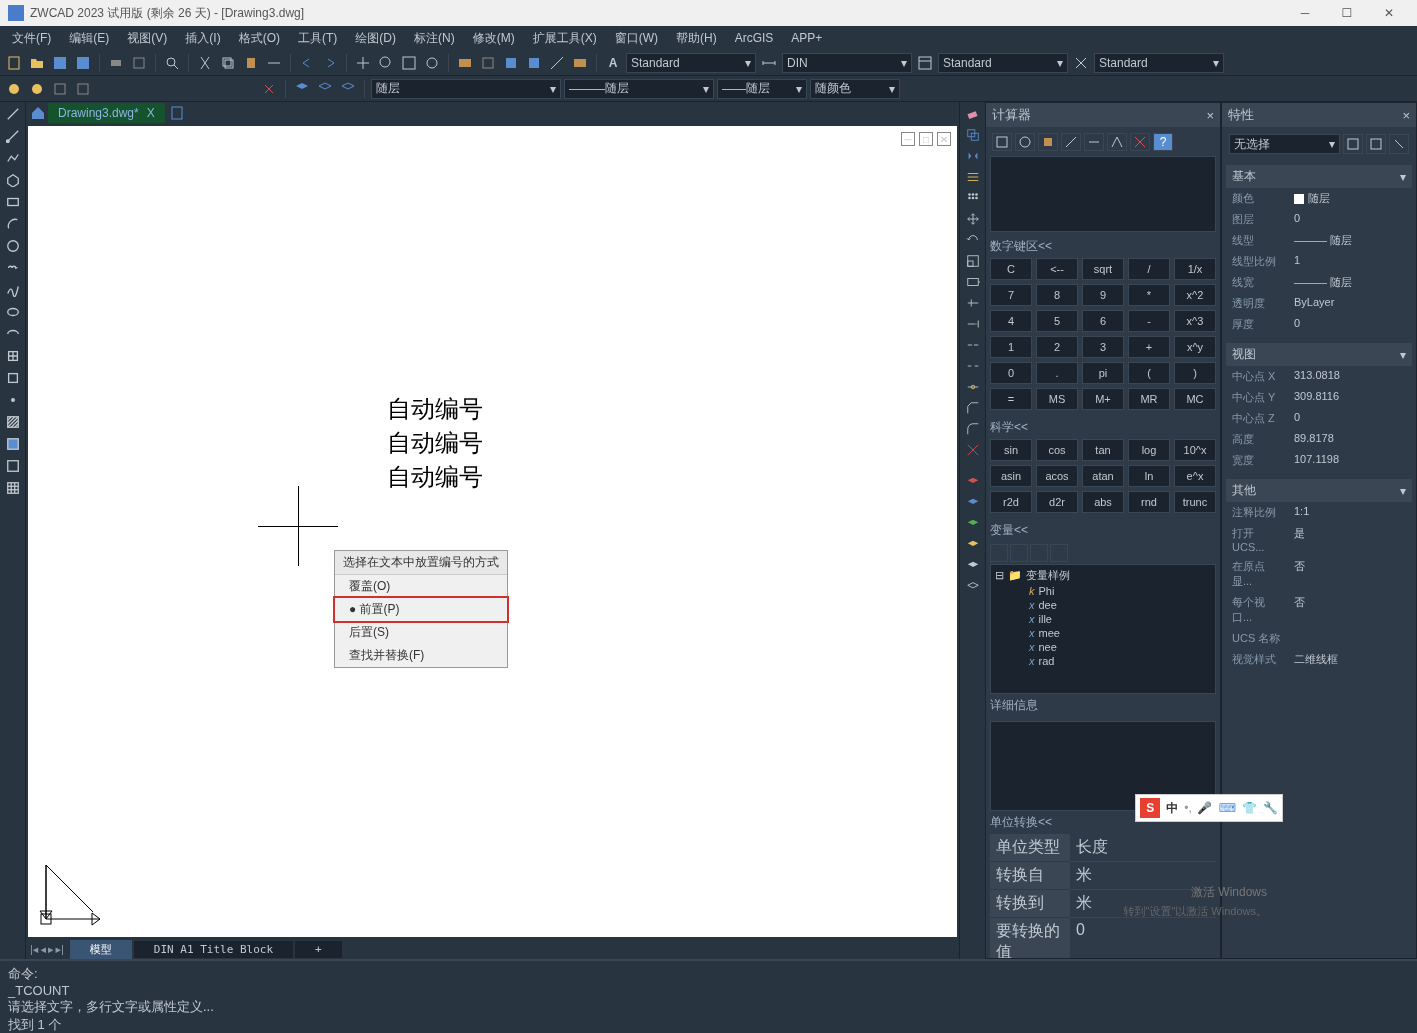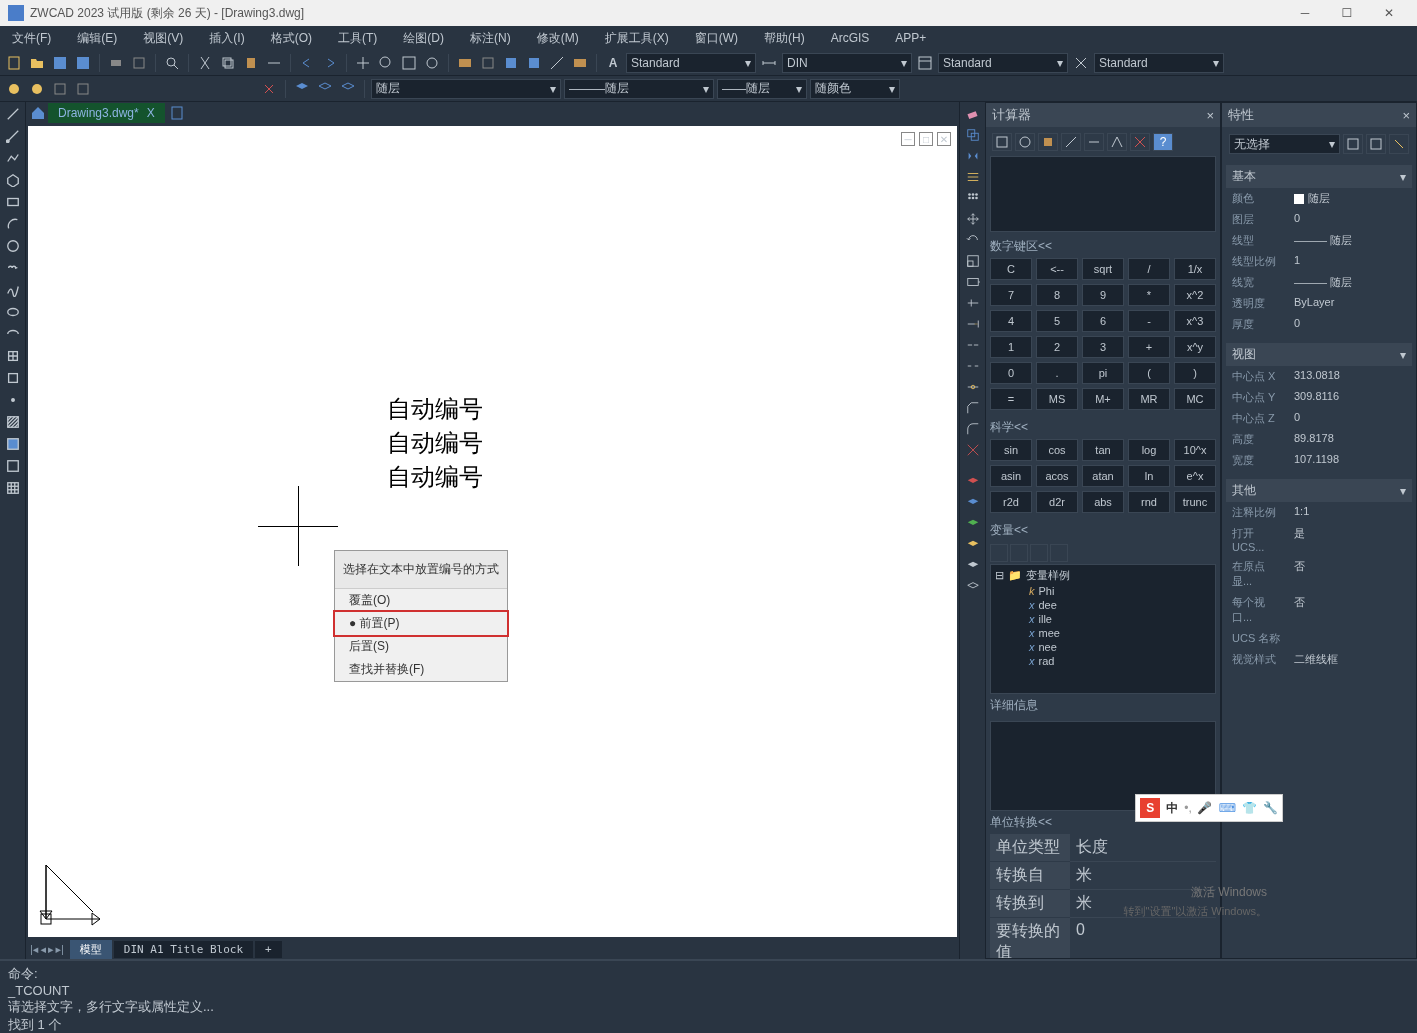--- a/index.html
+++ b/index.html
@@ -2,53 +2,53 @@
 <html><head>
 <meta charset="utf-8">
 <style>
 * { margin: 0; padding: 0; box-sizing: border-box; font-family: "Microsoft YaHei", sans-serif; }
 body { background: #293441; color: #c0c8d0; font-size: 12px; overflow: hidden; width: 1417px; height: 1033px; }
 .titlebar { background: #f0f0f0; color: #555; height: 26px; display: flex; align-items: center; padding: 0 8px; justify-content: space-between; }
 .titlebar-left { display: flex; align-items: center; gap: 6px; }
 .titlebar-icon { width: 16px; height: 16px; background: #4a7dc9; }
 .titlebar-controls { display: flex; gap: 2px; }
 .titlebar-btn { width: 40px; height: 24px; display: flex; align-items: center; justify-content: center; color: #555; }
-.menubar { background: #293441; height: 24px; display: flex; align-items: center; padding: 0 4px; gap: 10px; }
+.menubar { background: #293441; height: 24px; display: flex; align-items: center; padding: 0 4px; gap: 2px; }
 .menu-item { padding: 3px 8px; cursor: pointer; }
 .toolbar-row { background: #293441; height: 26px; display: flex; align-items: center; padding: 0 4px; gap: 3px; border-bottom: 1px solid #1a232e; }
 .tool-icon { width: 20px; height: 20px; display: flex; align-items: center; justify-content: center; cursor: pointer; }
 .tool-icon svg { width: 16px; height: 16px; }
 .sep { width: 1px; height: 18px; background: #3a4654; margin: 0 3px; }
 .combo { background: #1a232e; border: 1px solid #3a4654; height: 20px; padding: 1px 4px; display: flex; align-items: center; color: #c0c8d0; min-width: 80px; }
 .combo-wide { min-width: 130px; }
 .main-area { display: flex; height: 857px; }
 .left-toolbar { width: 26px; background: #293441; border-right: 1px solid #1a232e; display: flex; flex-direction: column; padding: 2px 0; gap: 2px; }
 .left-tool { width: 22px; height: 20px; margin: 0 2px; display: flex; align-items: center; justify-content: center; }
 .left-tool svg { width: 14px; height: 14px; stroke: #c0c8d0; fill: none; stroke-width: 1.5; }
 .drawing-area { flex: 1; background: #293441; display: flex; flex-direction: column; position: relative; }
 .doc-tabs { height: 22px; display: flex; align-items: center; background: #293441; padding-left: 2px; }
 .doc-tab { background: #14532d; color: #8db4e2; padding: 3px 10px; font-family: monospace; margin-right: 2px; display: flex; align-items: center; gap: 8px; }
 .doc-close { color: #8db4e2; cursor: pointer; }
 .canvas { flex: 1; background: #fff; position: relative; margin: 2px; }
 .canvas-controls { position: absolute; top: 6px; right: 6px; display: flex; gap: 4px; }
 .canvas-ctrl { width: 14px; height: 14px; border: 1px solid #888; display: flex; align-items: center; justify-content: center; font-size: 10px; }
 .auto-text { position: absolute; font-size: 24px; color: #000; font-family: SimSun; }
 .popup-menu { position: absolute; left: 332px; top: 549px; background: #f0f0f0; border: 1px solid #999; font-size: 12px; color: #333; }
-.popup-title { background: #e8e8e8; padding: 10px 8px; border-bottom: 1px solid #ccc; }
+.popup-title { background: #e8e8e8; padding: 3px 8px; border-bottom: 1px solid #ccc; }
 .popup-item { padding: 3px 14px; white-space: nowrap; cursor: pointer; }
 .popup-item.highlight { border: 2px solid #d03030; margin: -2px; padding: 3px 14px; }
 .ucs-icon { position: absolute; bottom: 10px; left: 10px; }
 .crosshair { position: absolute; left: 280px; top: 500px; pointer-events: none; }
 .crosshair::before, .crosshair::after { content: ''; position: absolute; background: #000; }
 .crosshair::before { width: 80px; height: 1px; left: -40px; }
 .crosshair::after { width: 1px; height: 80px; top: -40px; }
 .layout-tabs { height: 20px; background: #293441; display: flex; align-items: center; font-size: 11px; gap: 0; }
 .layout-nav { display: flex; gap: 2px; padding: 0 4px; }
 .layout-nav-btn { color: #8899aa; cursor: pointer; }
-.layout-tab { padding: 2px 10px; background: #1a232e; margin-left: 2px; font-family: monospace; }
+.layout-tab { padding: 2px 20px; background: #1a232e; margin-left: 2px; font-family: monospace; }
 .layout-tab.active { background: #3a5573; color: #fff; }
 .command-area { height: 120px; background: #293441; border-top: 2px solid #3a4654; padding: 4px 8px; font-family: SimSun; font-size: 13px; color: #c0c8d0; display: flex; flex-direction: column; }
 .cmd-history { flex: 1; }
 .cmd-line { color: #c0c8d0; }
 .right-toolbar { width: 26px; background: #293441; border-left: 1px solid #1a232e; display: flex; flex-direction: column; padding: 2px 0; gap: 1px; }
 .right-tool { width: 22px; height: 20px; margin: 0 2px; display: flex; align-items: center; justify-content: center; }
 .right-tool svg { width: 14px; height: 14px; }
 .panel { background: #2e3a48; border: 1px solid #1a232e; display: flex; flex-direction: column; }
 .panel-calc { width: 236px; }
 .panel-props { width: 196px; }

